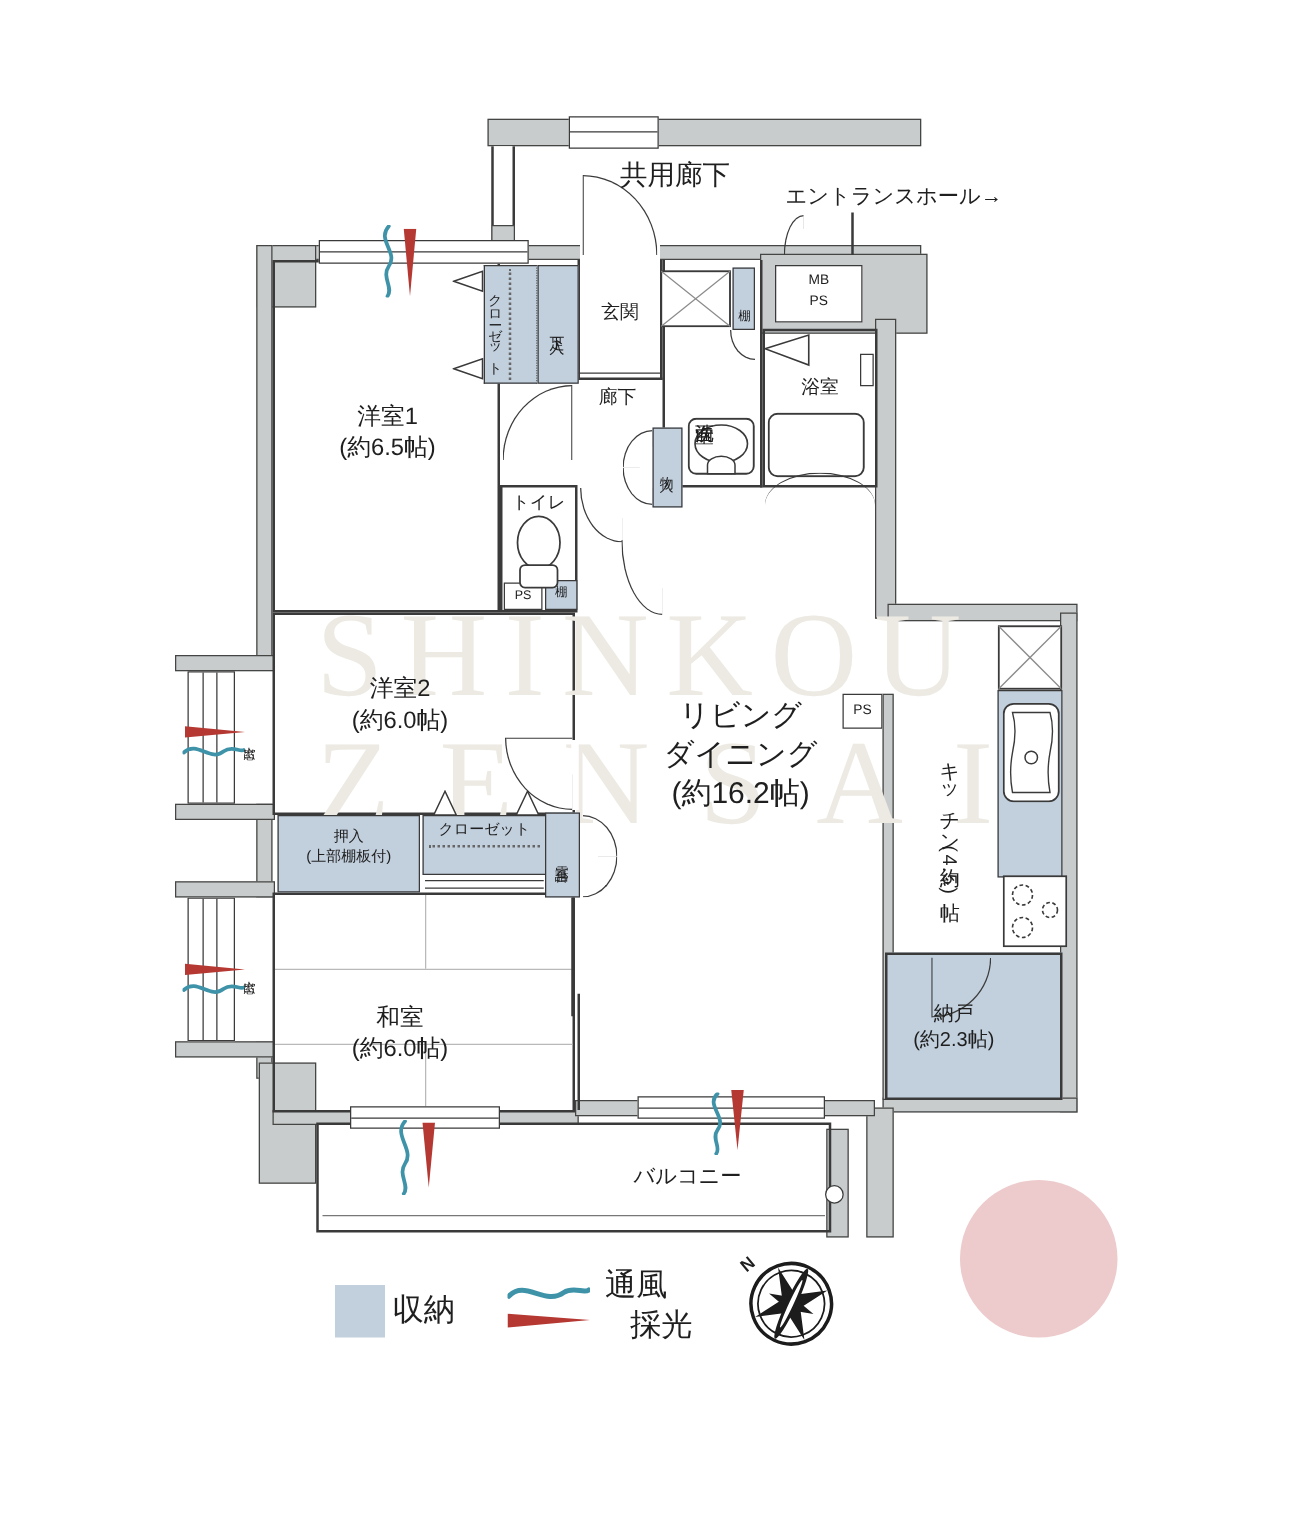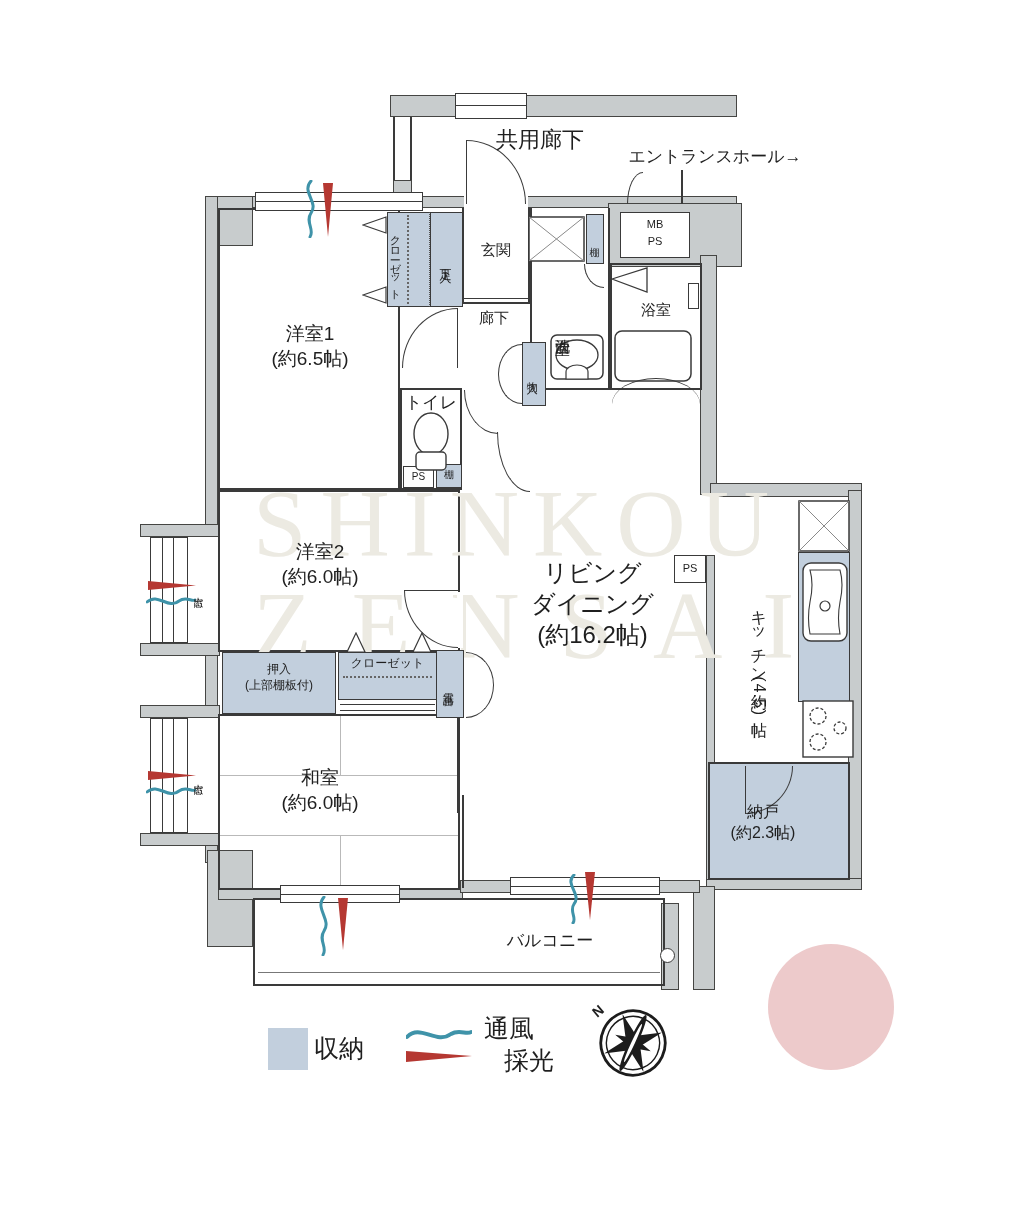--- a/index.html
+++ b/index.html
@@ -234,33 +234,33 @@
 
   <div class="abs lbl" style="left:440px;top:126px;width:200px;font-size:22px">共用廊下</div>
   <div class="abs lbl" style="left:600px;top:146px;width:230px;font-size:17px">エントランスホール→</div>
   <div class="abs lbl" style="left:620px;top:216px;width:70px;font-size:11px;line-height:1.5">MB
 PS</div>
 
   <div class="abs lbl" style="left:230px;top:322px;width:160px;font-size:19px">洋室1
 (約6.5帖)</div>
   <div class="abs lbl" style="left:240px;top:540px;width:160px;font-size:19px">洋室2
 (約6.0帖)</div>
-  <div class="abs lbl" style="left:240px;top:766px;width:160px;font-size:19px">和室
+  <div class="abs lbl" style="left:240px;top:803px;width:160px;font-size:19px">和室
 (約6.0帖)</div>
   <div class="abs lbl" style="left:505px;top:557px;width:175px;font-size:24px">リビング
 ダイニング
 (約16.2帖)</div>
   <div class="abs lbl v" style="left:748px;top:540px;height:235px;font-size:16px">キッチン(約4.5帖)</div>
   <div class="abs lbl" style="left:696px;top:802px;width:134px;font-size:16px">納戸
 (約2.3帖)</div>
   <div class="abs lbl" style="left:462px;top:240px;width:68px;font-size:15px">玄関</div>
   <div class="abs lbl" style="left:462px;top:308px;width:64px;font-size:15px">廊下</div>
   <div class="abs lbl v" style="left:553px;top:268px;height:120px;font-size:15px">洗面室</div>
   <div class="abs lbl" style="left:612px;top:300px;width:88px;font-size:15px">浴室</div>
-  <div class="abs lbl" style="left:402px;top:392px;width:58px;font-size:17px">トイレ</div>
+  <div class="abs lbl" style="left:402px;top:392px;width:58px;font-size:14px">トイレ</div>
   <div class="abs lbl" style="left:470px;top:930px;width:160px;font-size:17px">バルコニー</div>
 
   <div class="abs lbl v" style="left:388px;top:218px;height:86px;font-size:11px">クローゼット</div>
   <div class="abs lbl v" style="left:437px;top:224px;height:72px;font-size:12px">下足入</div>
   <div class="abs lbl v" style="left:588px;top:228px;height:22px;font-size:10px">棚</div>
   <div class="abs lbl v" style="left:525px;top:352px;height:44px;font-size:11px">物入</div>
   <div class="abs lbl" style="left:403px;top:470px;width:31px;font-size:10px">PS</div>
   <div class="abs lbl" style="left:436px;top:468px;width:26px;font-size:10px">棚</div>
   <div class="abs lbl" style="left:222px;top:662px;width:114px;font-size:12px">押入
 (上部棚板付)</div>

